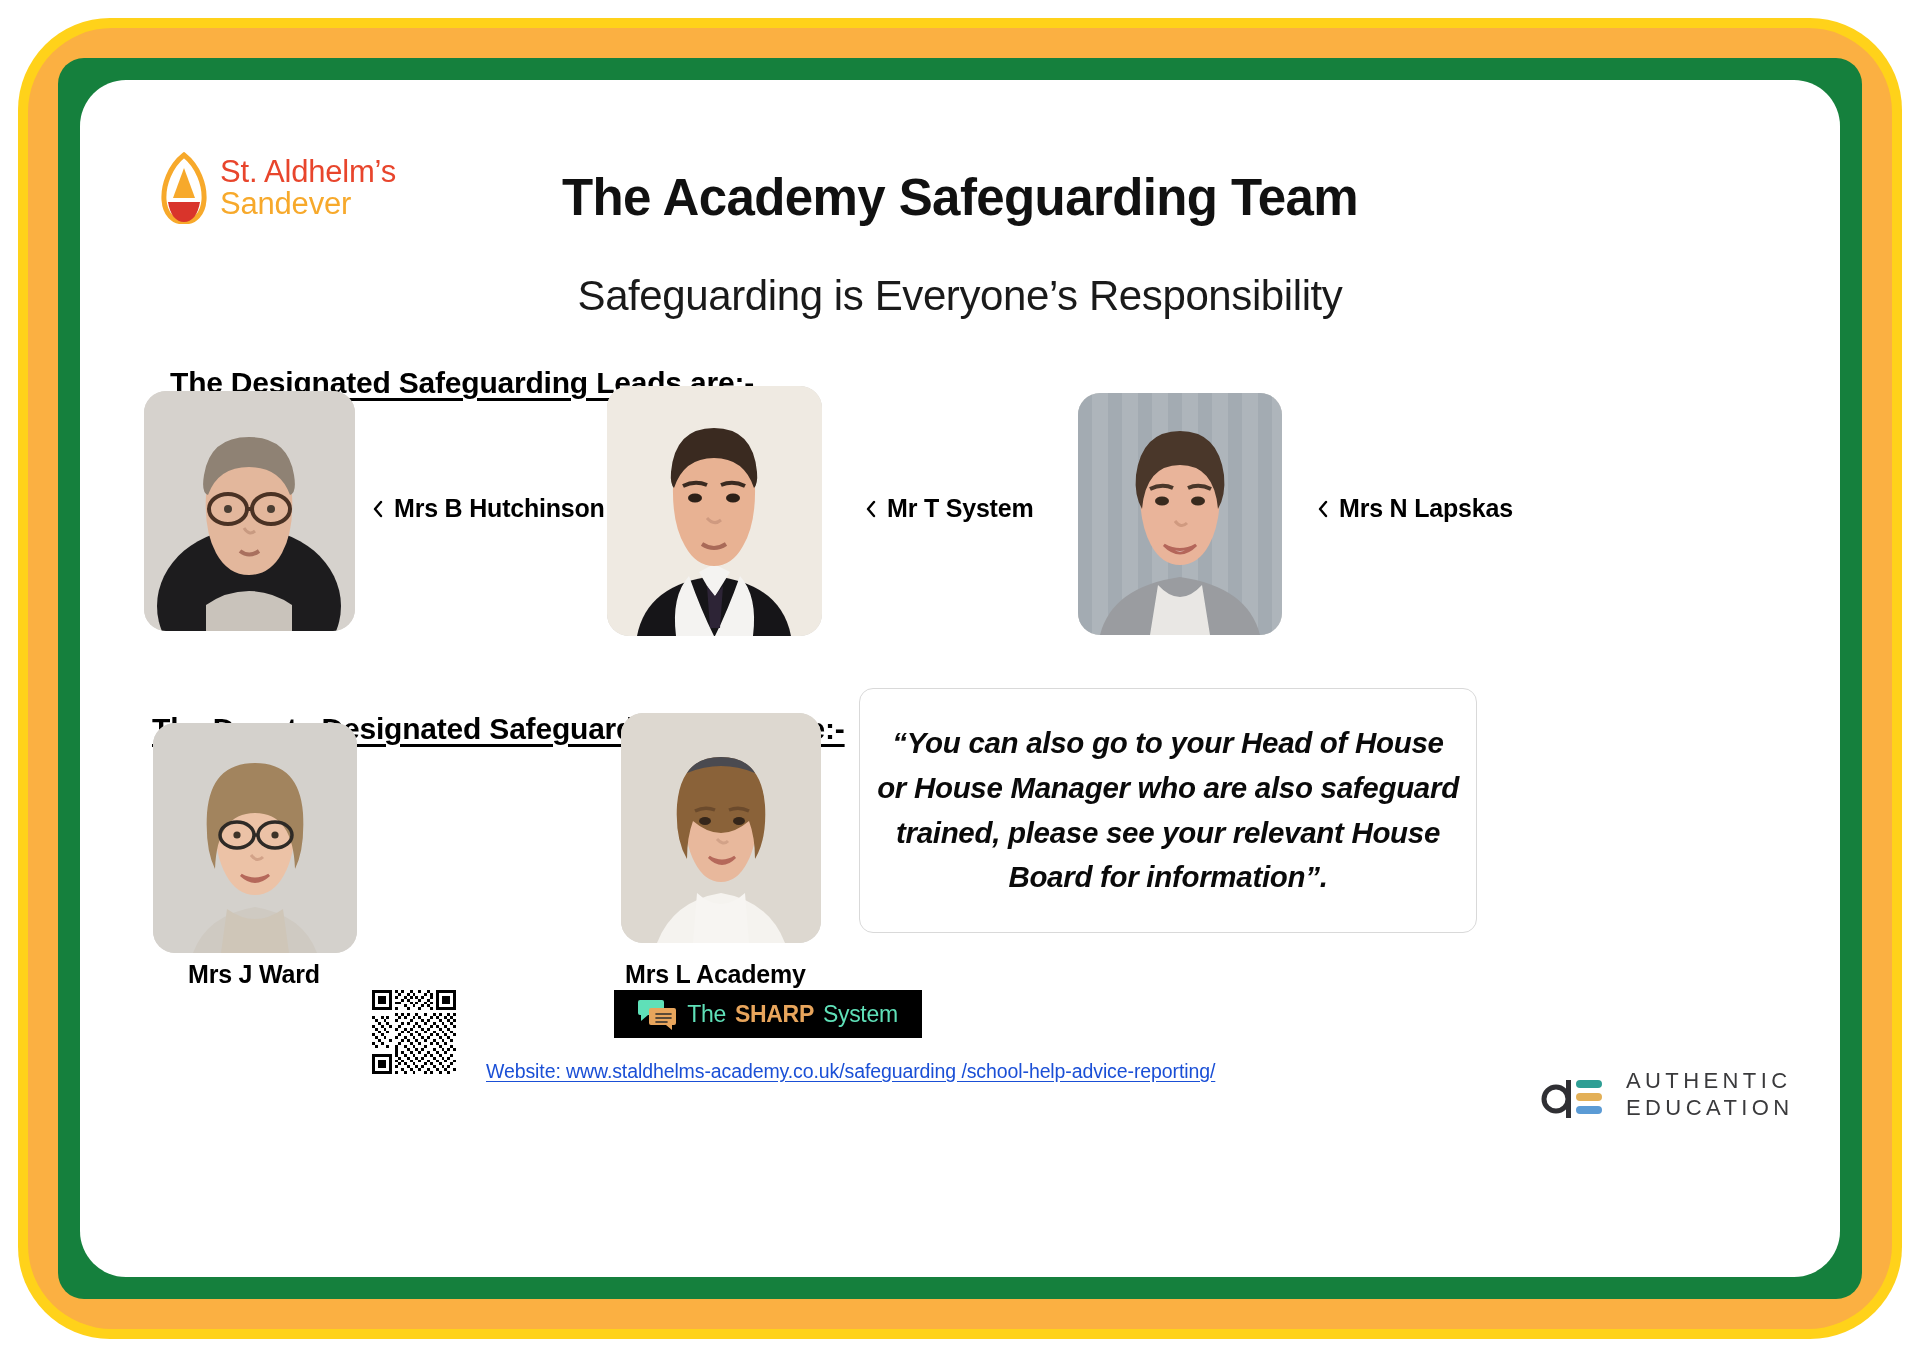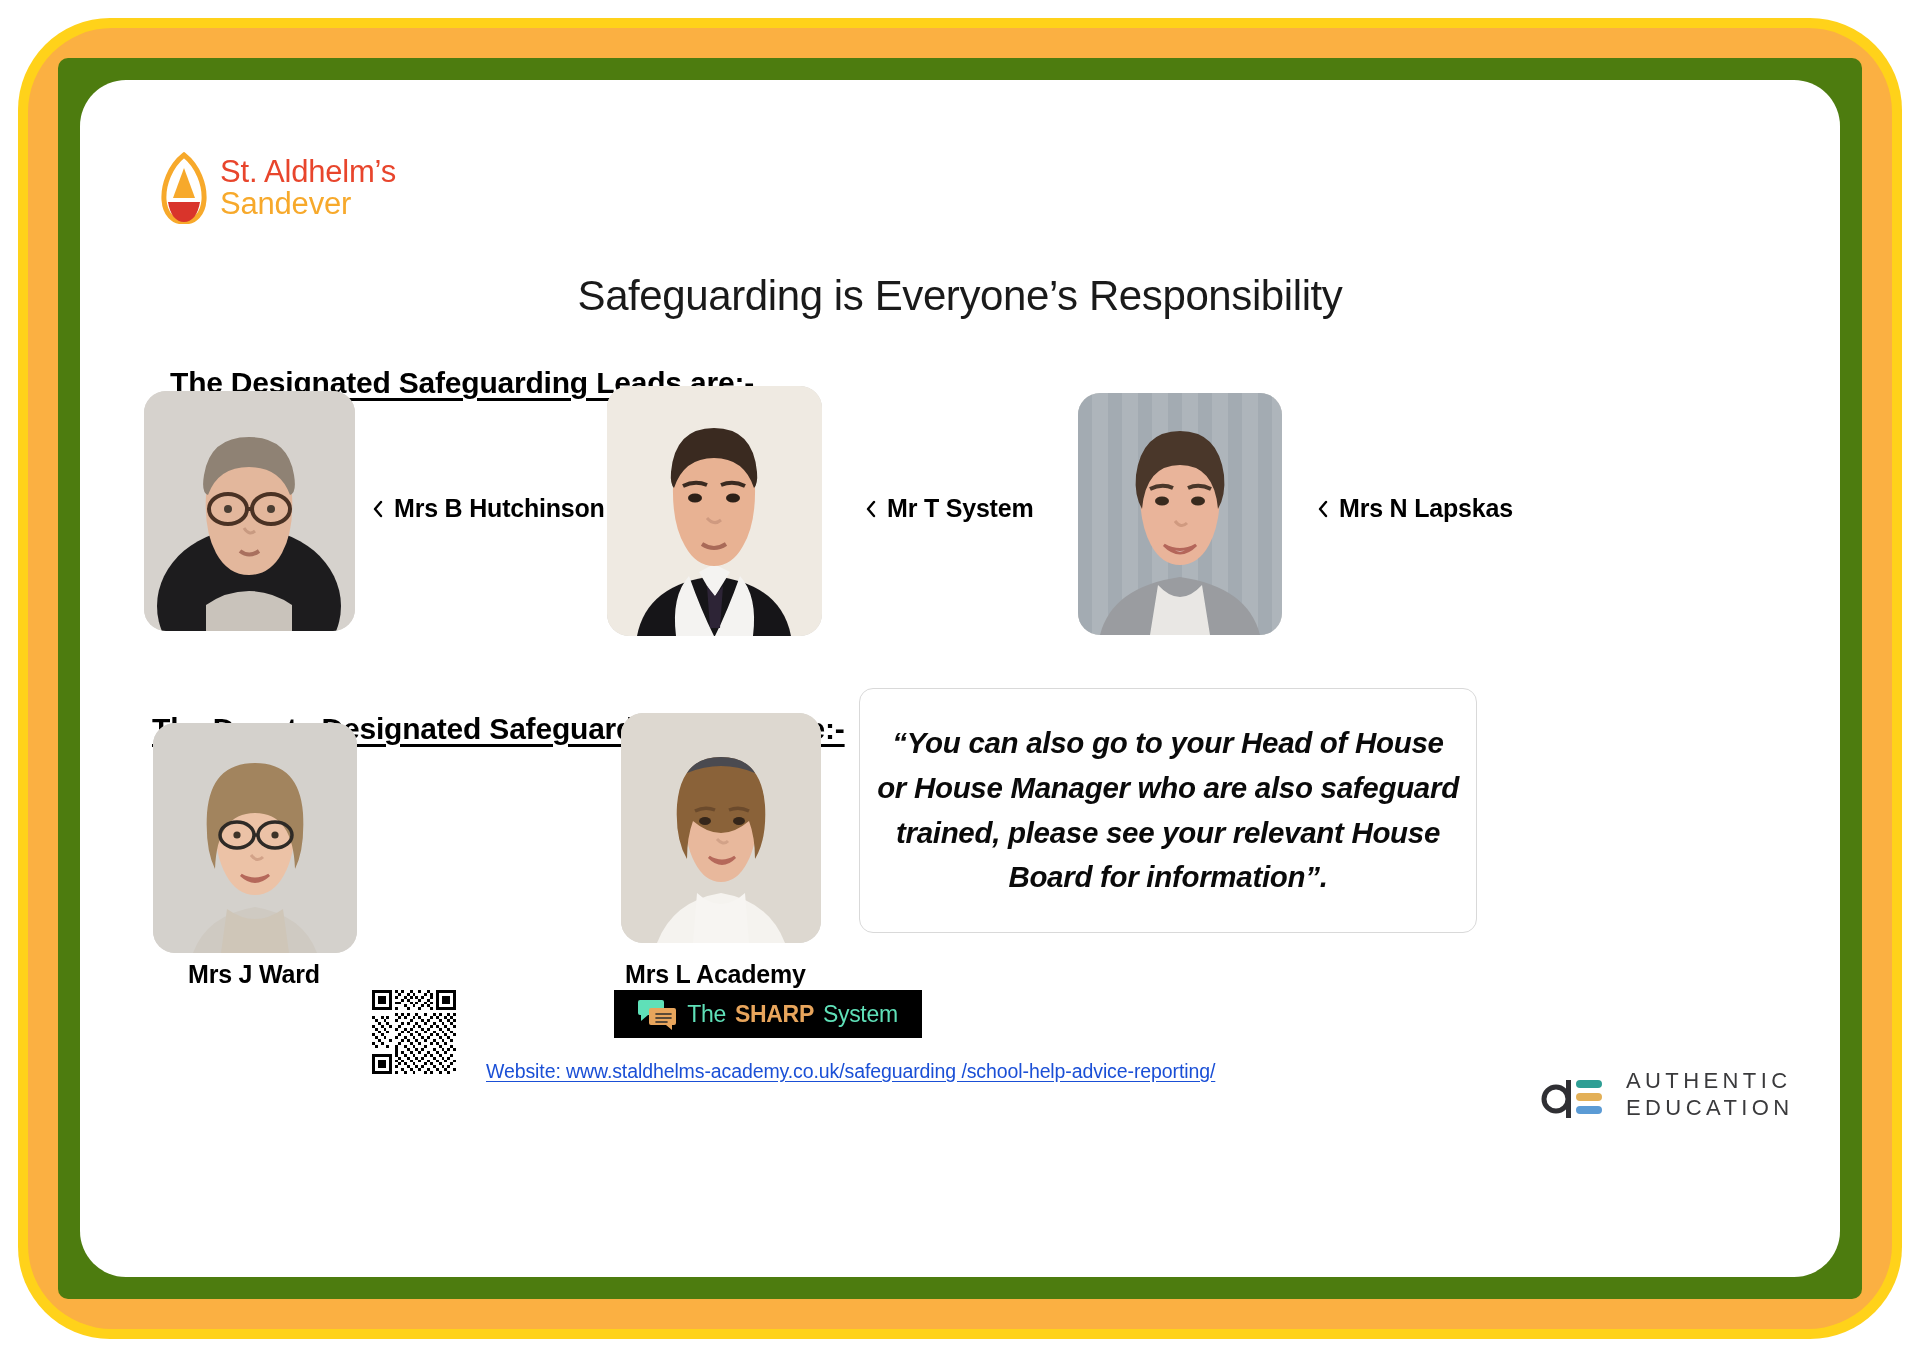--- a/index.html
+++ b/index.html
@@ -27,22 +27,22 @@
   }
   .band-amber {
     position: absolute;
     left: 10px; top: 10px; right: 10px; bottom: 10px;
     border-radius: 84px;
     background: #FBB042;
   }
   .band-orange {
     position: absolute;
     left: 30px; top: 30px; right: 30px; bottom: 30px;
-    border-radius: 10px;
-    background: #4d7c0f;
+    border-radius: 26px;
+    background: #15803d;
   }
   .page {
     position: absolute;
     left: 22px; top: 22px; right: 22px; bottom: 22px;
     border-radius: 46px;
     background: #ffffff;
     overflow: hidden;
   }
 
   
@@ -261,20 +261,21 @@
                 <path d="M26 16 L37 46 L15 46 Z" fill="#F7A92B"></path>
                 <path d="M10 50 C12 63 18 70 26 70 C34 70 40 63 42 50 Z" fill="#D9342B"></path>
               </svg>
             </span>
             <span class="logo-text">
               <span class="logo-line1">St. Aldhelm’s</span>
               <span class="logo-line2">Sandever</span>
             </span>
           </div>
 
+          <div class="title">The Academy Safeguarding Team</div>
           <div class="subtitle">Safeguarding is Everyone’s Responsibility</div>
 
           <div class="section-heading sh-dsl">The Designated Safeguarding Leads are:-</div>
 
           <div class="photo p-hutchinson">
             <svg viewBox="0 0 211 240" preserveAspectRatio="xMidYMid slice">
               <rect width="211" height="240" fill="#d6d2cd"></rect>
               <ellipse cx="105" cy="215" rx="92" ry="78" fill="#1d1c1e"></ellipse>
               <path d="M62 214 q20 -14 43 -14 q23 0 43 14 l0 30 l-86 0 Z" fill="#c9c3bb"></path>
               <path d="M105 56 q-40 0 -43 48 q-2 36 10 58 q12 22 33 22 q21 0 33 -22 q12 -22 10 -58 q-3 -48 -43 -48 Z" fill="#e3b79c"></path>

